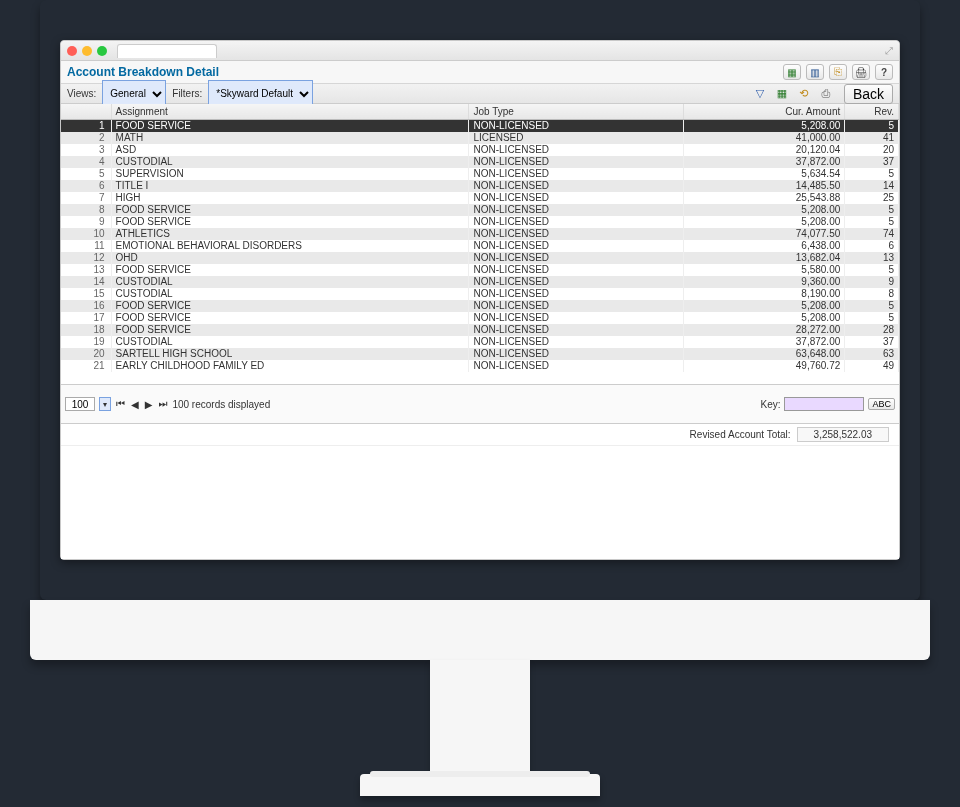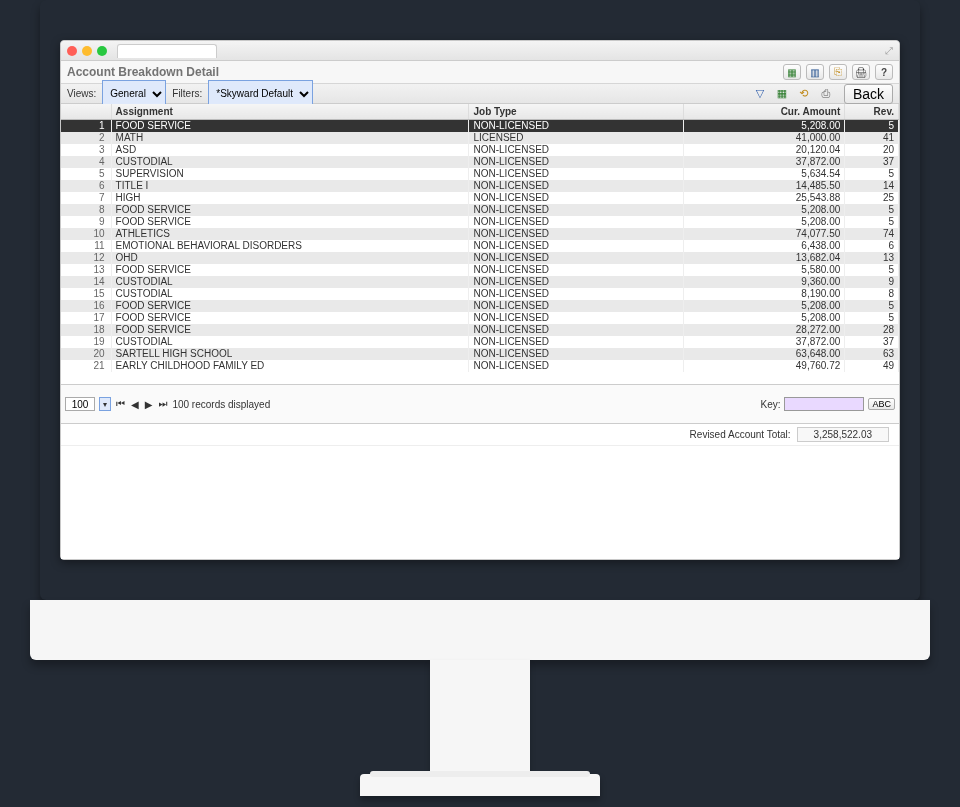--- a/index.html
+++ b/index.html
@@ -80,21 +80,21 @@
     border-bottom: none; border-radius: 3px 3px 0 0;
   }
   .titlebar .expand-ico { margin-left: auto; color: #999; font-size: 10px; }
 
   .page-title-row {
     display: flex; align-items: center; justify-content: space-between;
     padding: 3px 6px;
     border-bottom: 1px solid #d6d6d6;
     background: #f7f7f7;
   }
-  .page-title { font-size: 12px; font-weight: bold; color: #737373; }
+  .page-title { font-size: 12px; font-weight: bold; color: #0369a1; }
   .top-icons { display: flex; gap: 5px; align-items: center; }
   .ico-btn {
     width: 18px; height: 16px; border: 1px solid #bbb; border-radius: 3px;
     background: linear-gradient(#fefefe,#e8e8e8);
     display: flex; align-items: center; justify-content: center;
     font-size: 10px; cursor: pointer;
   }
   .ico-btn.help { font-weight: bold; color: #444; }
 
   .toolbar {
@@ -121,21 +121,21 @@
     padding: 1px 8px; cursor: pointer; font-size: 14px;
     margin-left: 4px;
   }
 
   .table-area { flex: 0 0 auto; overflow: hidden; position: relative; height: 280px; }
   table { border-collapse: collapse; width: 100%; table-layout: fixed; }
   thead th {
     background: linear-gradient(#f5f5f5,#e7e7e7);
     border-bottom: 1px solid #bbb;
     border-right: 1px solid #ddd;
-    font-weight: bold; text-align: left;
+    font-weight: normal; text-align: left;
     padding: 2px 4px; font-size: 10px; color: #333;
     white-space: nowrap; overflow: hidden;
   }
   thead th.num, td.num { text-align: right; }
   tbody td {
     border-right: 1px solid #eee;
     padding: 0 4px; font-size: 10px; height: 12px; line-height: 12px;
     white-space: nowrap; overflow: hidden; text-overflow: ellipsis;
   }
   tbody tr:nth-child(odd) td { background: #ffffff; }

